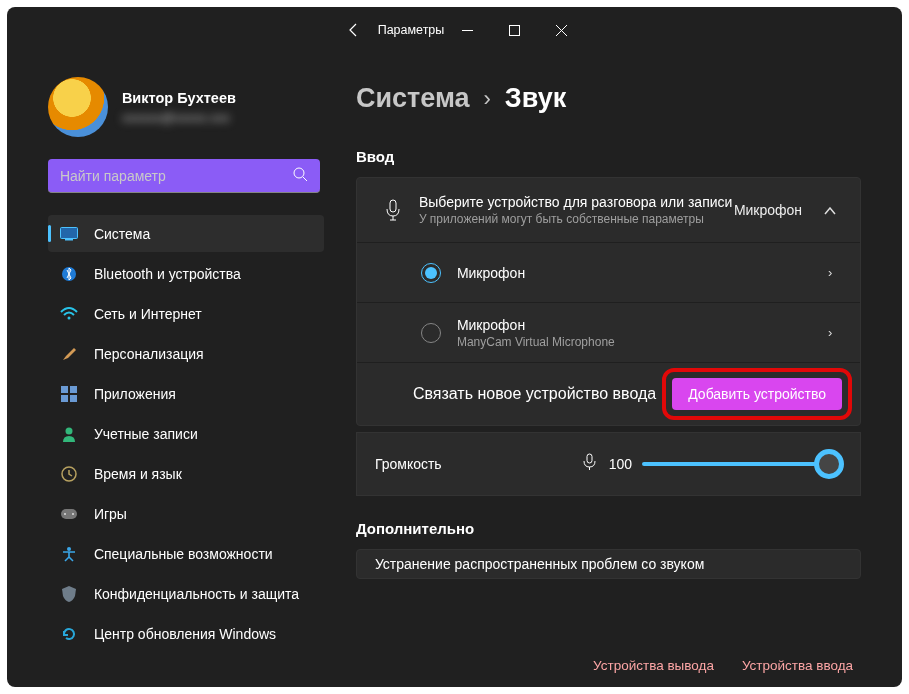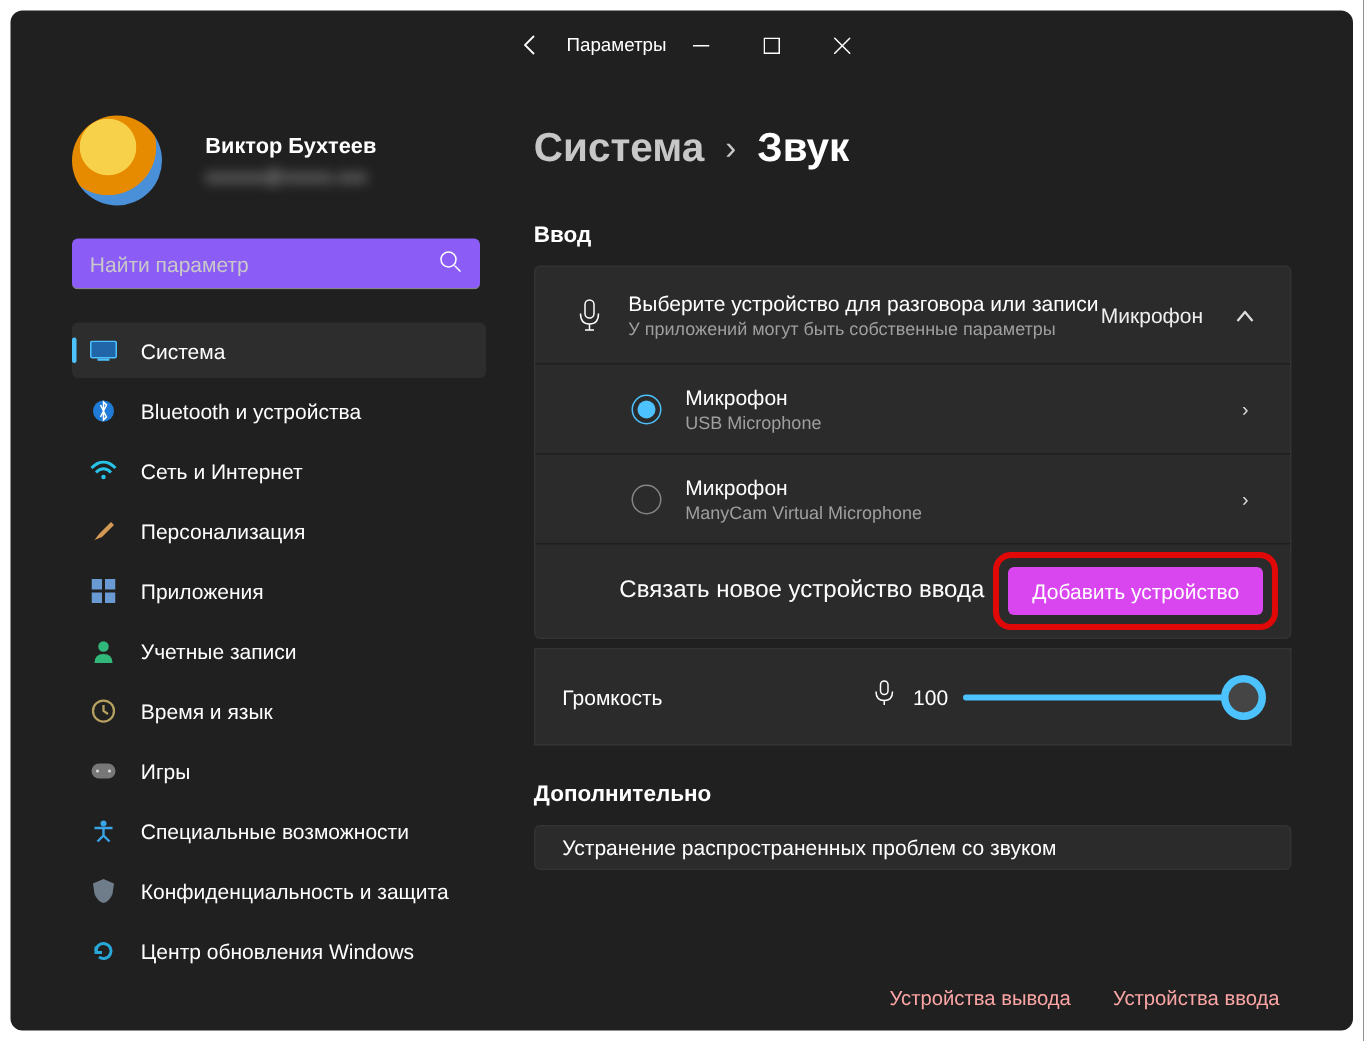--- a/index.html
+++ b/index.html
@@ -19,21 +19,21 @@
   .titlebar .back {
     width: 32px; height: 32px; display:flex; align-items:center; justify-content:center;
     font-size: 17px; color:#fff;
   }
   .titlebar .title { font-size: 12.5px; color:#fff; margin-left: 8px; }
   .winbtns { margin-left:auto; display:flex; }
   .winbtn { width: 47px; height: 32px; display:flex; align-items:center; justify-content:center; color:#fff; }
   .winbtn svg { stroke:#fff; fill:none; }
   .body { flex:1; display:flex; overflow:hidden; }
   .sidebar { width: 308px; padding: 16px 8px 0 24px; display:flex; flex-direction:column; gap: 0; }
-  .profile { display:flex; align-items:center; gap: 29px; margin-bottom: 22px; margin-top: 8px; }
+  .profile { display:flex; align-items:center; gap: 14px; margin-bottom: 22px; margin-top: 8px; }
   .avatar {
     width: 60px; height: 60px; border-radius: 50%;
     background: radial-gradient(circle at 40% 35%, #f8d14a 0 35%, #e68a00 36% 60%, #4a90d9 61% 100%);
     flex-shrink:0;
   }
   .profile-text .name { font-size: 14.5px; font-weight: 600; }
   .profile-text .email {
     font-size: 13px;
     margin-top: 4px;
     filter: blur(4px);
@@ -315,21 +315,20 @@
             <svg width="12" height="8">
                 <path d="M1 7 L6 1 L11 7" stroke="#ddd" fill="none" stroke-width="1.5"></path>
               </svg>
           </div>
         </div>
 
         <div class="row sub">
           <div class="radio checked"></div>
           <div class="txt" style="margin-left:12px">
             <div class="t1">Микрофон</div>
-            <div class="t2">USB Microphone</div>
           </div>
           <div class="chev">›</div>
         </div>
 
         <div class="row sub">
           <div class="radio"></div>
           <div class="txt" style="margin-left:12px">
             <div class="t1">Микрофон</div>
             <div class="t2">ManyCam Virtual Microphone</div>
           </div>

